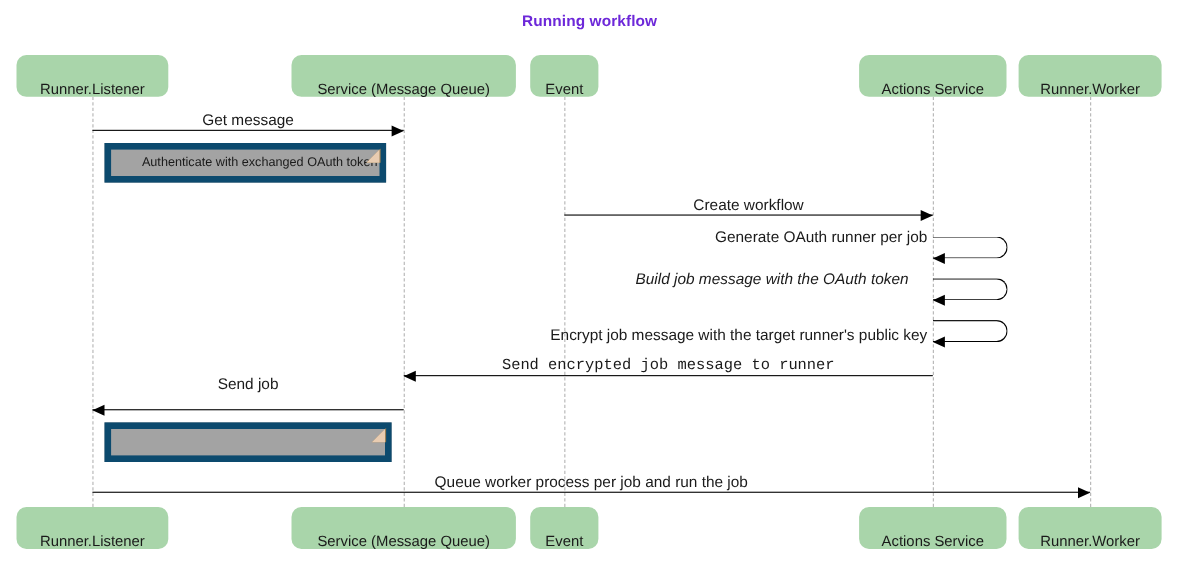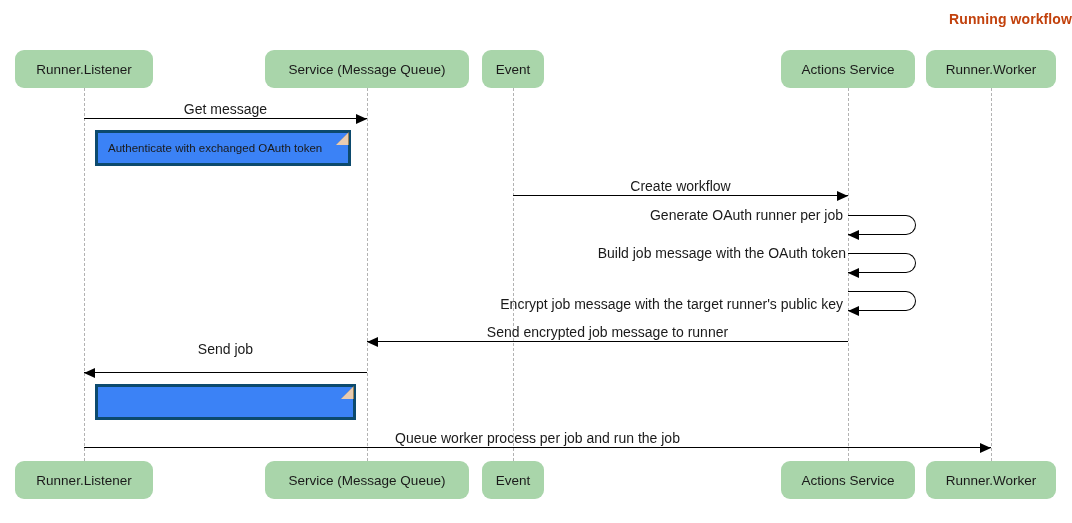--- a/index.html
+++ b/index.html
@@ -16,34 +16,34 @@
     width: 1072px;
     height: 523px;
     background: #ffffff;
     overflow: hidden;
   }
   #diagram-title {
     position: absolute;
     left: 0;
     top: 11px;
     width: 1072px;
-    text-align: right;
+    text-align: center;
     font-size: 14px;
     font-weight: bold;
-    color: #c2410c;
+    color: #6d28d9;
     letter-spacing: 0.1px;
   }
   
   .participant {
     position: absolute;
     box-sizing: border-box;
     background: #a9d5aa;
     border-radius: 9px;
     display: flex;
-    align-items: center;
+    align-items: flex-end;
     justify-content: center;
     font-size: 13.5px;
     color: #1a1a1a;
     height: 38px;
     white-space: nowrap;
     padding: 0 14px;
   }
   
   .lifeline {
     position: absolute;
@@ -84,27 +84,27 @@
     box-sizing: border-box;
     border: 1.4px solid #000000;
     border-left: none;
     border-top-right-radius: 13px;
     border-bottom-right-radius: 13px;
   }
   
   .note {
     position: absolute;
     box-sizing: border-box;
-    background: #3b82f6;
-    border: 3px solid #0c4a6e;
+    background: #a3a3a3;
+    border: 6px solid #0c4a6e;
     font-size: 11.5px;
     color: #1a1a1a;
     display: flex;
     align-items: center;
-    padding-left: 10px;
+    padding-left: 28px;
     white-space: nowrap;
   }
   .note-fold-edge {
     position: absolute;
     top: -1px;
     right: -1px;
     width: 0;
     height: 0;
     border-left: 13px solid transparent;
     border-bottom: 13px solid #9a8055;
@@ -138,27 +138,27 @@
       <div class="arrow-head arrow-right" style="top: 114px; left: 356px;"></div>
       <div class="msg-label" style="left: 84px; width: 283px; top: 101px;">Get message</div>
       <div class="msg-line" style="left: 513px; top: 195px; width: 335px;"></div>
       <div class="arrow-head arrow-right" style="top: 191px; left: 837px;"></div>
       <div class="msg-label" style="left: 513px; width: 335px; top: 178px;">Create workflow</div>
       <div class="self-loop" style="left: 848px; top: 215px; width: 68px; height: 20px;"></div>
       <div class="arrow-head arrow-left" style="left: 848px; top: 230px;"></div>
       <div class="msg-label" style="right: 229px; top: 207px; text-align: right;">Generate OAuth runner per job</div>
       <div class="self-loop" style="left: 848px; top: 253px; width: 68px; height: 20px;"></div>
       <div class="arrow-head arrow-left" style="left: 848px; top: 268px;"></div>
-      <div class="msg-label" style="right: 226px; top: 245px; text-align: right;">Build job message with the OAuth token</div>
+      <div class="msg-label" style="right: 246px; top: 245px; text-align: right; font-style: italic;">Build job message with the OAuth token</div>
       <div class="self-loop" style="left: 848px; top: 291px; width: 68px; height: 20px;"></div>
       <div class="arrow-head arrow-left" style="left: 848px; top: 306px;"></div>
       <div class="msg-label" style="right: 229px; top: 296px; text-align: right;">Encrypt job message with the target runner's public key</div>
       <div class="msg-line" style="left: 367px; top: 341px; width: 481px;"></div>
       <div class="arrow-head arrow-left" style="top: 337px; left: 367px;"></div>
-      <div class="msg-label" style="left: 367px; width: 481px; top: 324px;">Send encrypted job message to runner</div>
+      <div class="msg-label" style="left: 367px; width: 481px; top: 324px; font-family: Liberation Mono, monospace;">Send encrypted job message to runner</div>
       <div class="msg-line" style="left: 84px; top: 372px; width: 283px;"></div>
       <div class="arrow-head arrow-left" style="top: 368px; left: 84px;"></div>
       <div class="msg-label" style="left: 84px; width: 283px; top: 341px;">Send job</div>
       <div class="msg-line" style="left: 84px; top: 447px; width: 907px;"></div>
       <div class="arrow-head arrow-right" style="top: 443px; left: 980px;"></div>
       <div class="msg-label" style="left: 84px; width: 907px; top: 430px;">Queue worker process per job and run the job</div>
     </div>
   <div id="layer-notes">
       <div class="note" style="left: 95px; top: 130px; width: 256px; height: 36px;">
         <span>Authenticate with exchanged OAuth token</span>

